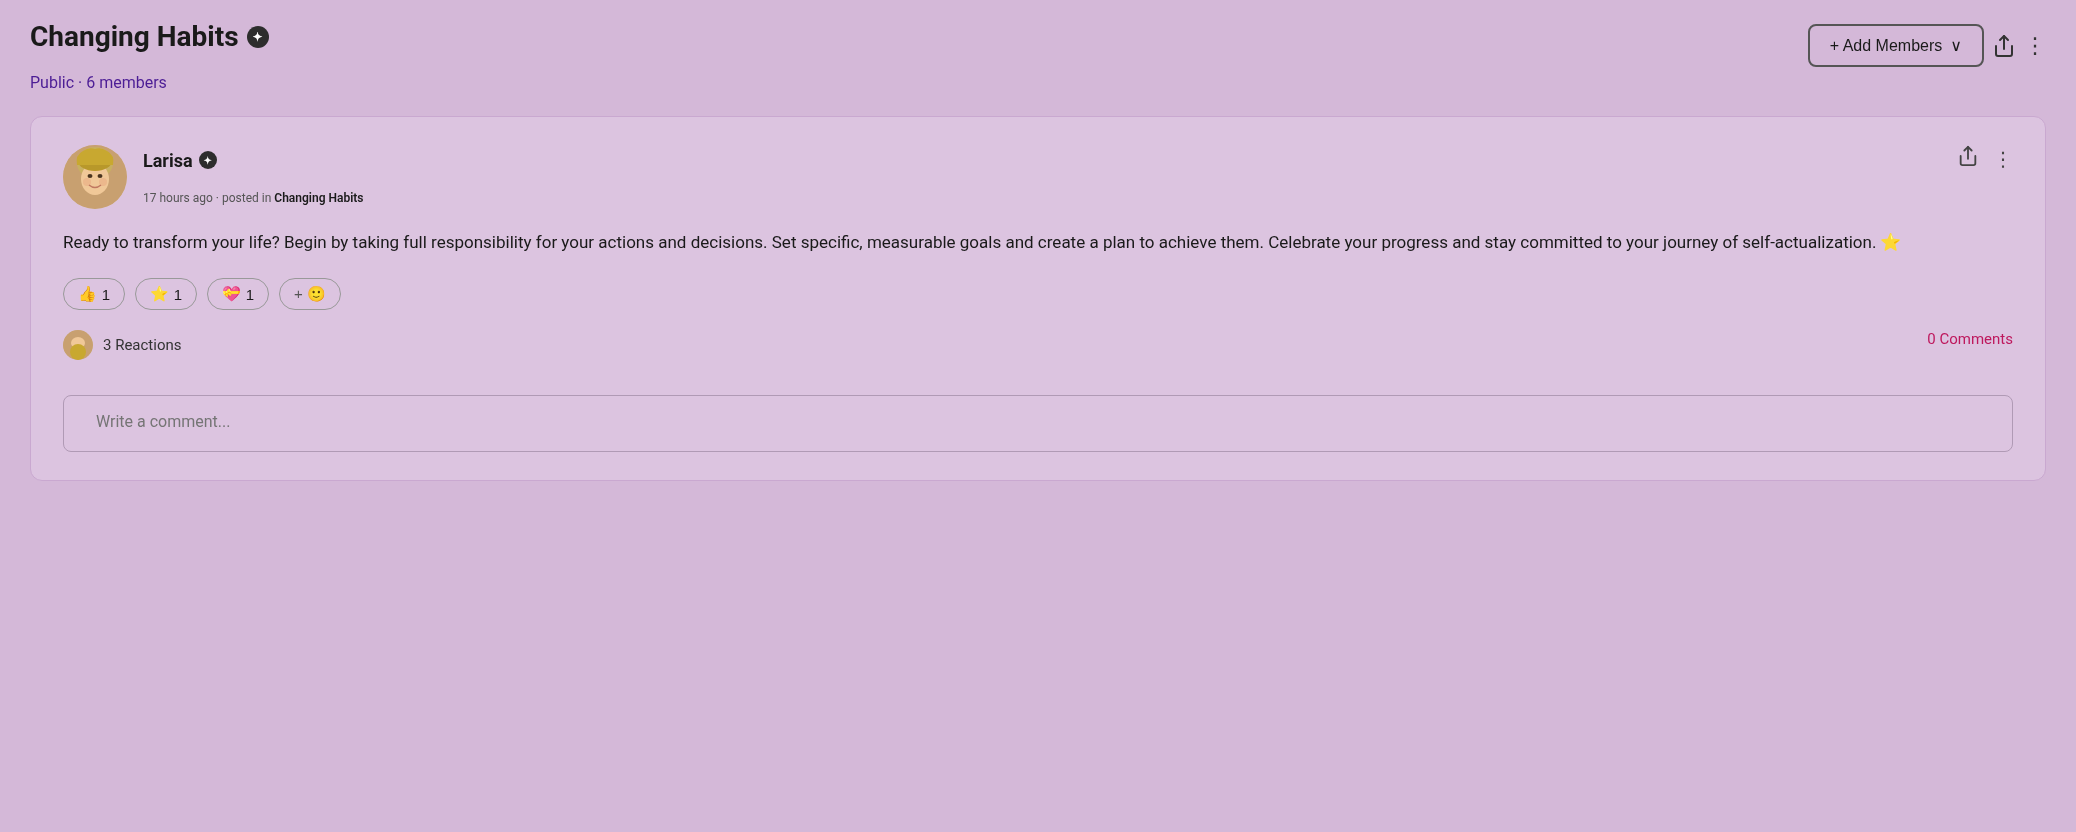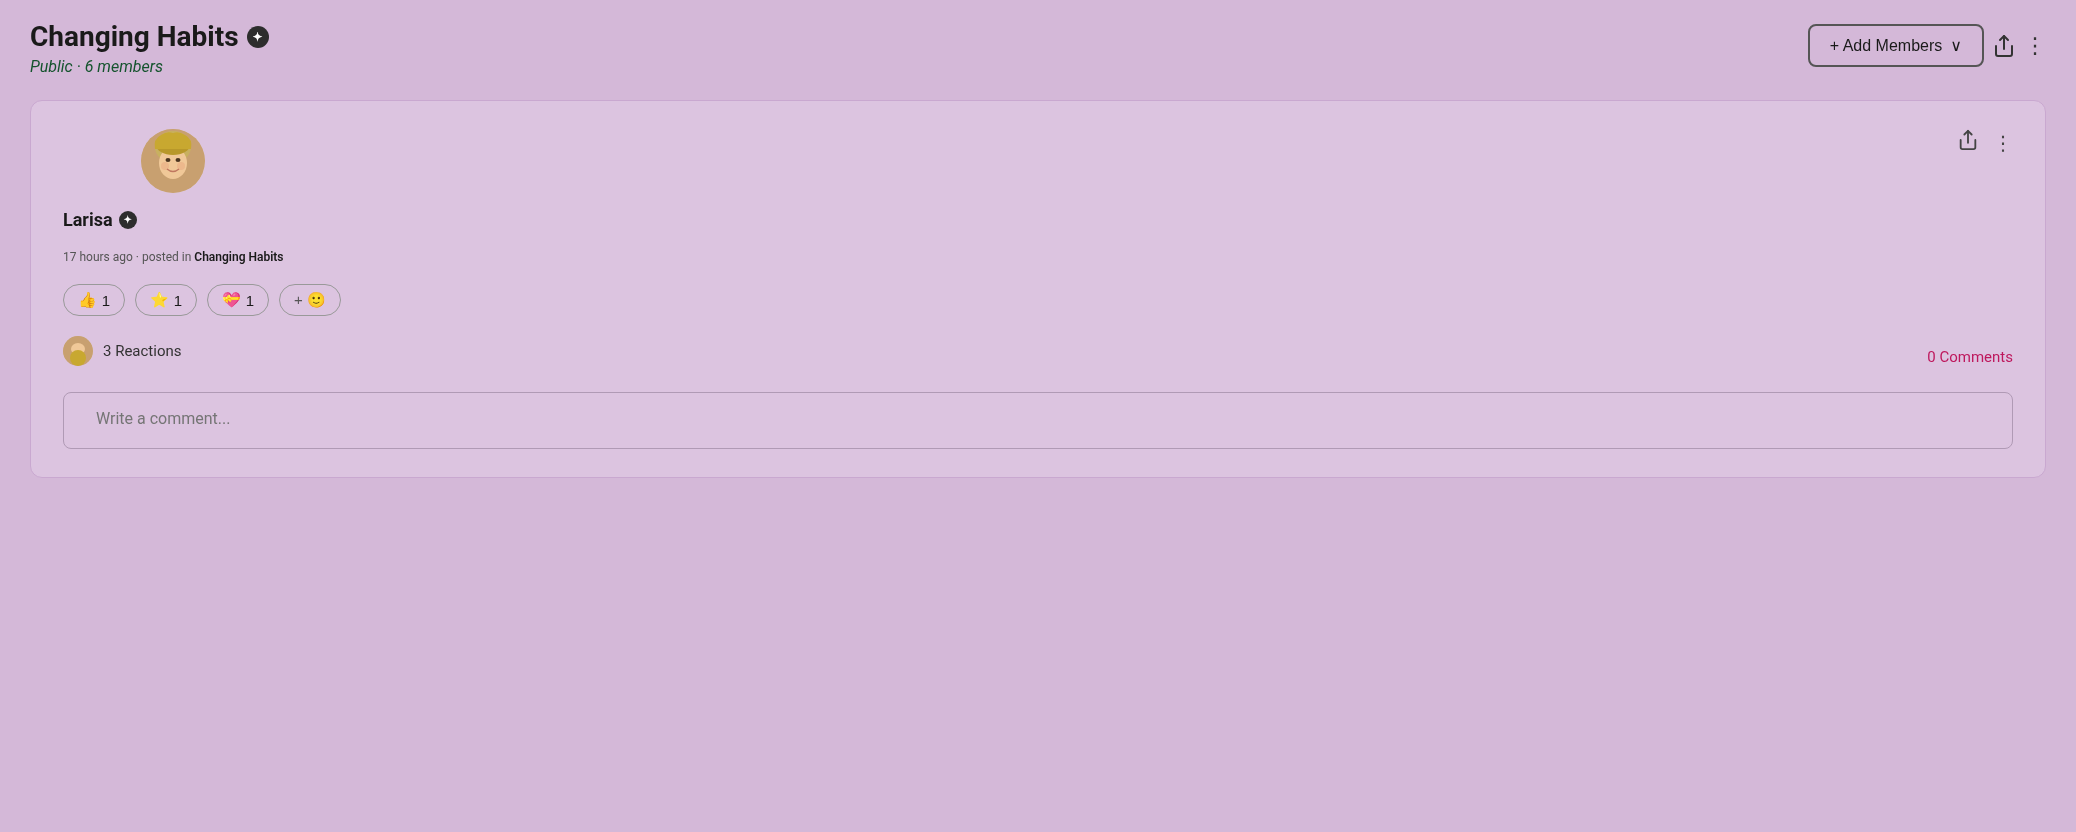--- a/index.html
+++ b/index.html
@@ -43,23 +43,22 @@
       width: 22px;
       height: 22px;
       background-color: #2d2d2d;
       border-radius: 50%;
       color: white;
       font-size: 12px;
     }
 
     .group-subtitle {
       font-size: 16px;
-      color: #14532d;
-      margin-top: 4px;
-      font-style: italic;
+      color: #4c1d95;
+      margin-top: 20px;
     }
 
     .header-right {
       display: flex;
       align-items: center;
       gap: 8px;
       margin-top: 4px;
     }
 
     .add-members-btn {
@@ -99,21 +98,20 @@
       display: flex;
       align-items: flex-start;
       justify-content: space-between;
       margin-bottom: 20px;
     }
 
     .post-author-info {
       display: flex;
       align-items: center;
       gap: 16px;
-      flex-direction: column;
     }
 
     .avatar {
       width: 64px;
       height: 64px;
       border-radius: 50%;
       background: linear-gradient(135deg, #c8a882, #d4b896);
       overflow: hidden;
       flex-shrink: 0;
       display: flex;
@@ -213,23 +211,23 @@
       border: 1.5px solid #999;
       border-radius: 20px;
       font-size: 15px;
       cursor: pointer;
       color: #555;
     }
 
     
     .post-footer {
       display: flex;
-      align-items: flex-end;
+      align-items: flex-start;
       justify-content: space-between;
-      margin-bottom: 26px;
+      margin-bottom: 35px;
     }
 
     .footer-left {
       display: flex;
       align-items: center;
       gap: 10px;
     }
 
     .reactor-avatar {
       width: 30px;
@@ -345,20 +343,21 @@
             <polyline points="16 6 12 2 8 6"></polyline>
             <line x1="12" y1="2" x2="12" y2="15"></line>
           </svg>
         </button>
         <button class="post-action-btn">
           <span>⋮</span>
         </button>
       </div>
     </div>
 
+    <div class="post-content">Ready to transform your life? Begin by taking full responsibility for your actions and decisions. Set specific, measurable goals and create a plan to achieve them. Celebrate your progress and stay committed to your journey of self-actualization. ⭐</div>
 
     <div class="reactions-row">
       <button class="reaction-btn">
         <span>👍</span>
         <span>1</span>
       </button>
       <button class="reaction-btn">
         <span>⭐</span>
         <span>1</span>
       </button>

